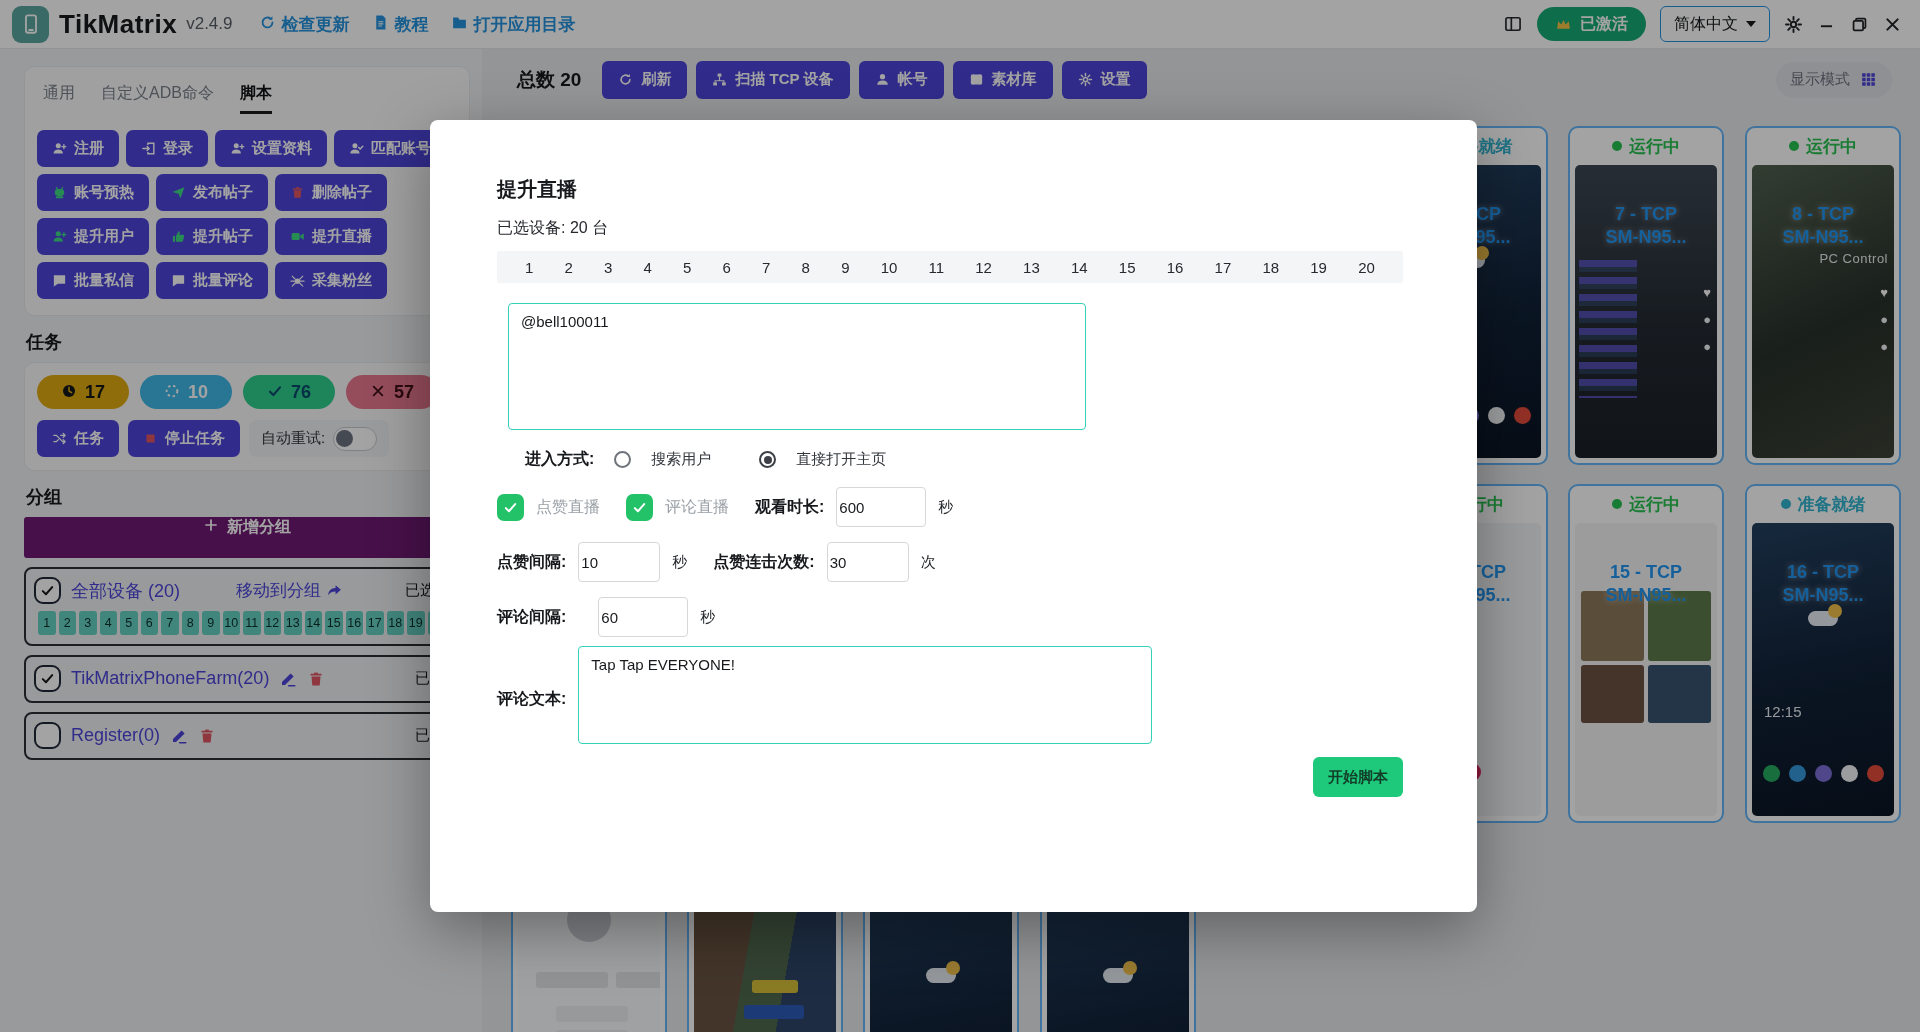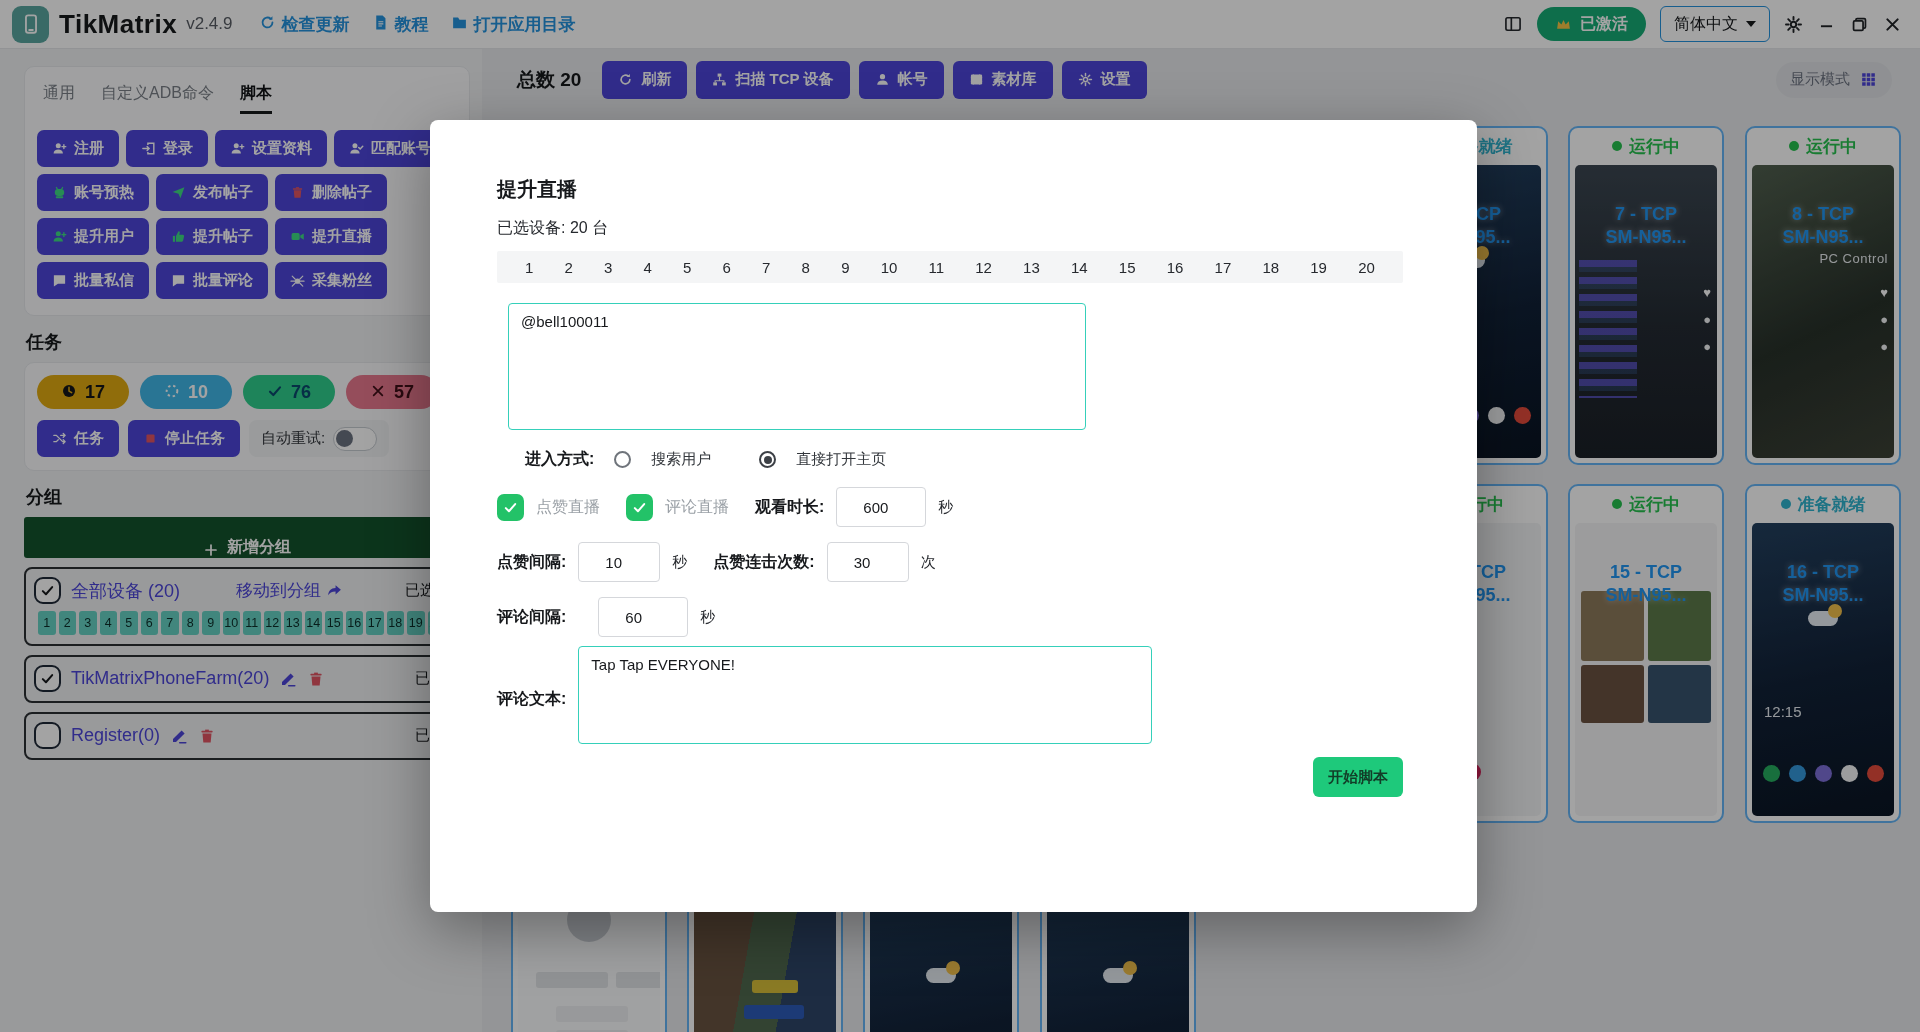--- a/index.html
+++ b/index.html
@@ -35,21 +35,21 @@
   .badge{display:inline-flex;align-items:center;justify-content:center;gap:8px;height:34px;min-width:92px;border-radius:17px;font-size:18px;font-weight:700;}
   .b-pend{background:#e2ab12;color:#15171a;}
   .b-run{background:#41b7e8;color:#ffffff;}
   .b-ok{background:#2fcf8d;color:#0c4a6e;}
   .b-fail{background:#e9798f;color:#401018;}
   .badge .ic{font-size:16px;}
   .task-row{display:flex;align-items:center;gap:9px;margin-top:11px;}
   .retry{display:flex;align-items:center;gap:8px;background:#f1f2f4;border-radius:8px;height:37px;padding:0 12px;font-size:15px;color:#33373c;}
   .switch{width:44px;height:24px;border-radius:12px;background:#ffffff;border:1.5px solid #c6cbd1;position:relative;cursor:pointer;}
   .switch i{position:absolute;left:2px;top:2px;width:17px;height:17px;border-radius:50%;background:#6b7280;}
-  .add-group{width:446px;height:41px;background:#14532d;color:#fff;border:none;border-radius:3px;font-size:16px;font-weight:700;display:flex;align-items:flex-end;justify-content:center;gap:8px;margin-top:4px;cursor:pointer;}
+  .add-group{width:446px;height:41px;background:#701a75;color:#fff;border:none;border-radius:3px;font-size:16px;font-weight:700;display:flex;align-items:flex-start;justify-content:center;gap:8px;margin-top:4px;cursor:pointer;}
   .group-row{width:446px;border:2px solid #2b2f33;border-radius:8px;margin-top:9px;padding:8px 18px 9px 8px;}
   .g-head{display:flex;align-items:center;gap:10px;}
   .gcheck{width:27px;height:27px;border:2.5px solid #1f2937;border-radius:9px;background:#fff;display:flex;align-items:center;justify-content:center;color:#17191c;font-size:15px;flex:0 0 auto;cursor:pointer;}
   .gcheck.off{color:transparent;}
   .gname{color:#4d46d9;font-size:18px;white-space:nowrap;cursor:pointer;}
   .gmove{color:#4d46d9;font-size:17px;display:inline-flex;align-items:center;gap:5px;margin-left:46px;cursor:pointer;}
   .gsel{margin-left:auto;color:#17191c;font-size:15px;white-space:nowrap;}
   .gsel2{margin-left:auto;color:#17191c;font-size:15px;white-space:nowrap;position:relative;left:10px;}
   .chips{display:flex;gap:3px;margin:7px 0 0 4px;}
   .chip{width:17.5px;height:24px;background:#66d2c4;border-radius:3px;color:#0e2f2b;font-size:12.5px;display:flex;align-items:center;justify-content:center;cursor:pointer;}
@@ -122,21 +122,21 @@
   .warning .ic{font-size:17px;color:#8b2f1f;flex:0 0 auto;}
   .user-area{display:block;margin:20px 0 0 11px;width:578px;height:127px;border:1.5px solid #35d0ba;border-radius:4px;padding:9px 12px;font-size:15px;color:#17191c;resize:none;outline:none;}
   .entry-row{display:flex;align-items:center;gap:20px;margin-top:19px;font-size:15px;color:#33373c;margin-left:28px;}
   .f-label{font-size:16px;font-weight:800;color:#17191c;white-space:nowrap;}
   .radio{width:17px;height:17px;border-radius:50%;border:2px solid #6f747b;background:#fff;position:relative;flex:0 0 auto;cursor:pointer;}
   .radio.on{border-color:#3c4046;}
   .radio.on::after{content:"";position:absolute;inset:2.5px;border-radius:50%;background:#3c4046;}
   .opts-row{display:flex;align-items:center;margin-top:17px;gap:12px;}
   .chk{width:27px;height:27px;border-radius:7px;background:#23c268;color:#fff;display:flex;align-items:center;justify-content:center;font-size:15px;flex:0 0 auto;cursor:pointer;}
   .chk-label{font-size:16px;color:#9aa0a6;margin-right:14px;}
-  .num-input{width:90px;height:40px;border:1.5px solid #d5d7db;border-radius:4px;padding:0 26px;font-size:15px;color:#17191c;outline:none;}
+  .num-input{width:90px;height:40px;border:1.5px solid #d5d7db;border-radius:4px;padding:0 2px;font-size:15px;color:#17191c;outline:none;}
   .unit{font-size:15px;color:#26292e;}
   .field-row{display:flex;align-items:center;gap:12px;margin-top:15px;}
   .comment-row{display:flex;align-items:flex-end;gap:12px;margin-top:9px;}
   .comment-row .f-label{margin-bottom:34px;}
   .comment-area{display:block;width:574px;height:98px;border:1.5px solid #35d0ba;border-radius:4px;padding:9px 12px;font-size:15px;color:#17191c;resize:none;outline:none;}
   .m-actions{display:flex;justify-content:flex-end;margin-top:13px;}
   .start-btn{width:90px;height:40px;background:#1ec97b;color:#123d28;border:none;border-radius:6px;font-size:15px;font-weight:700;cursor:pointer;}
   .gap8{width:8px;}
 </style>
 </head>

